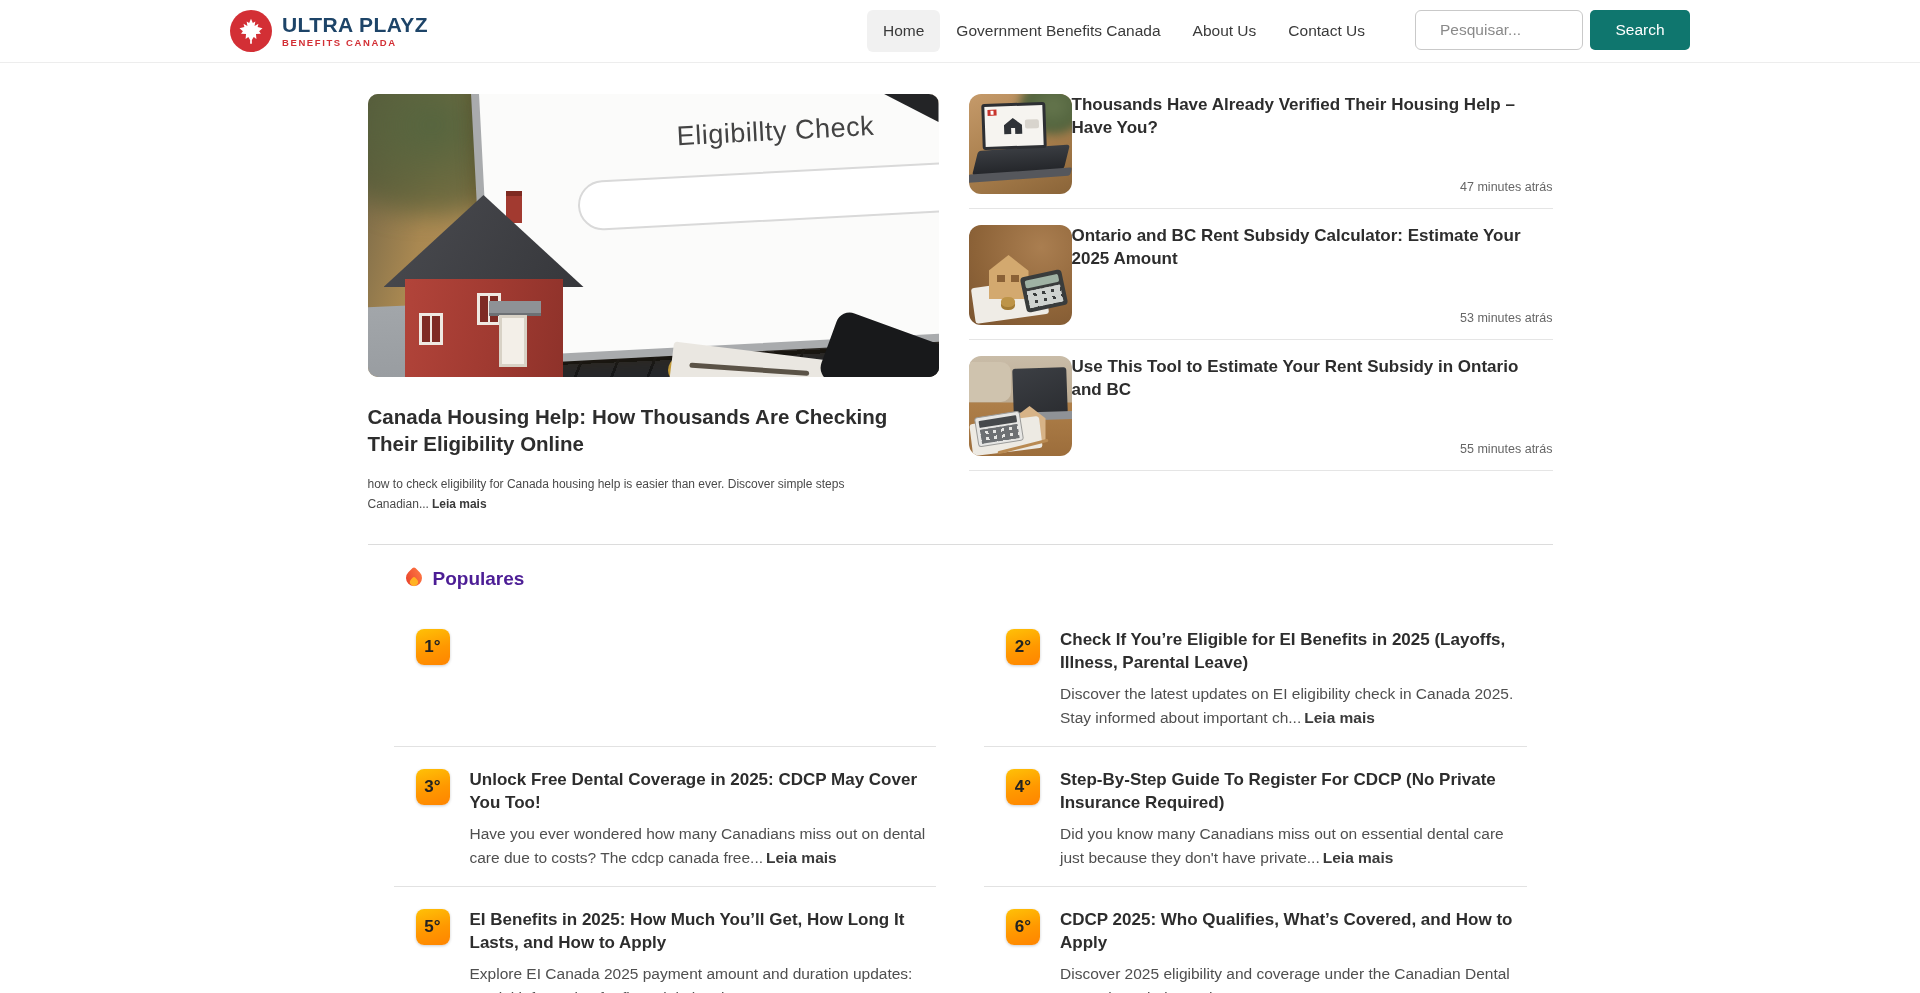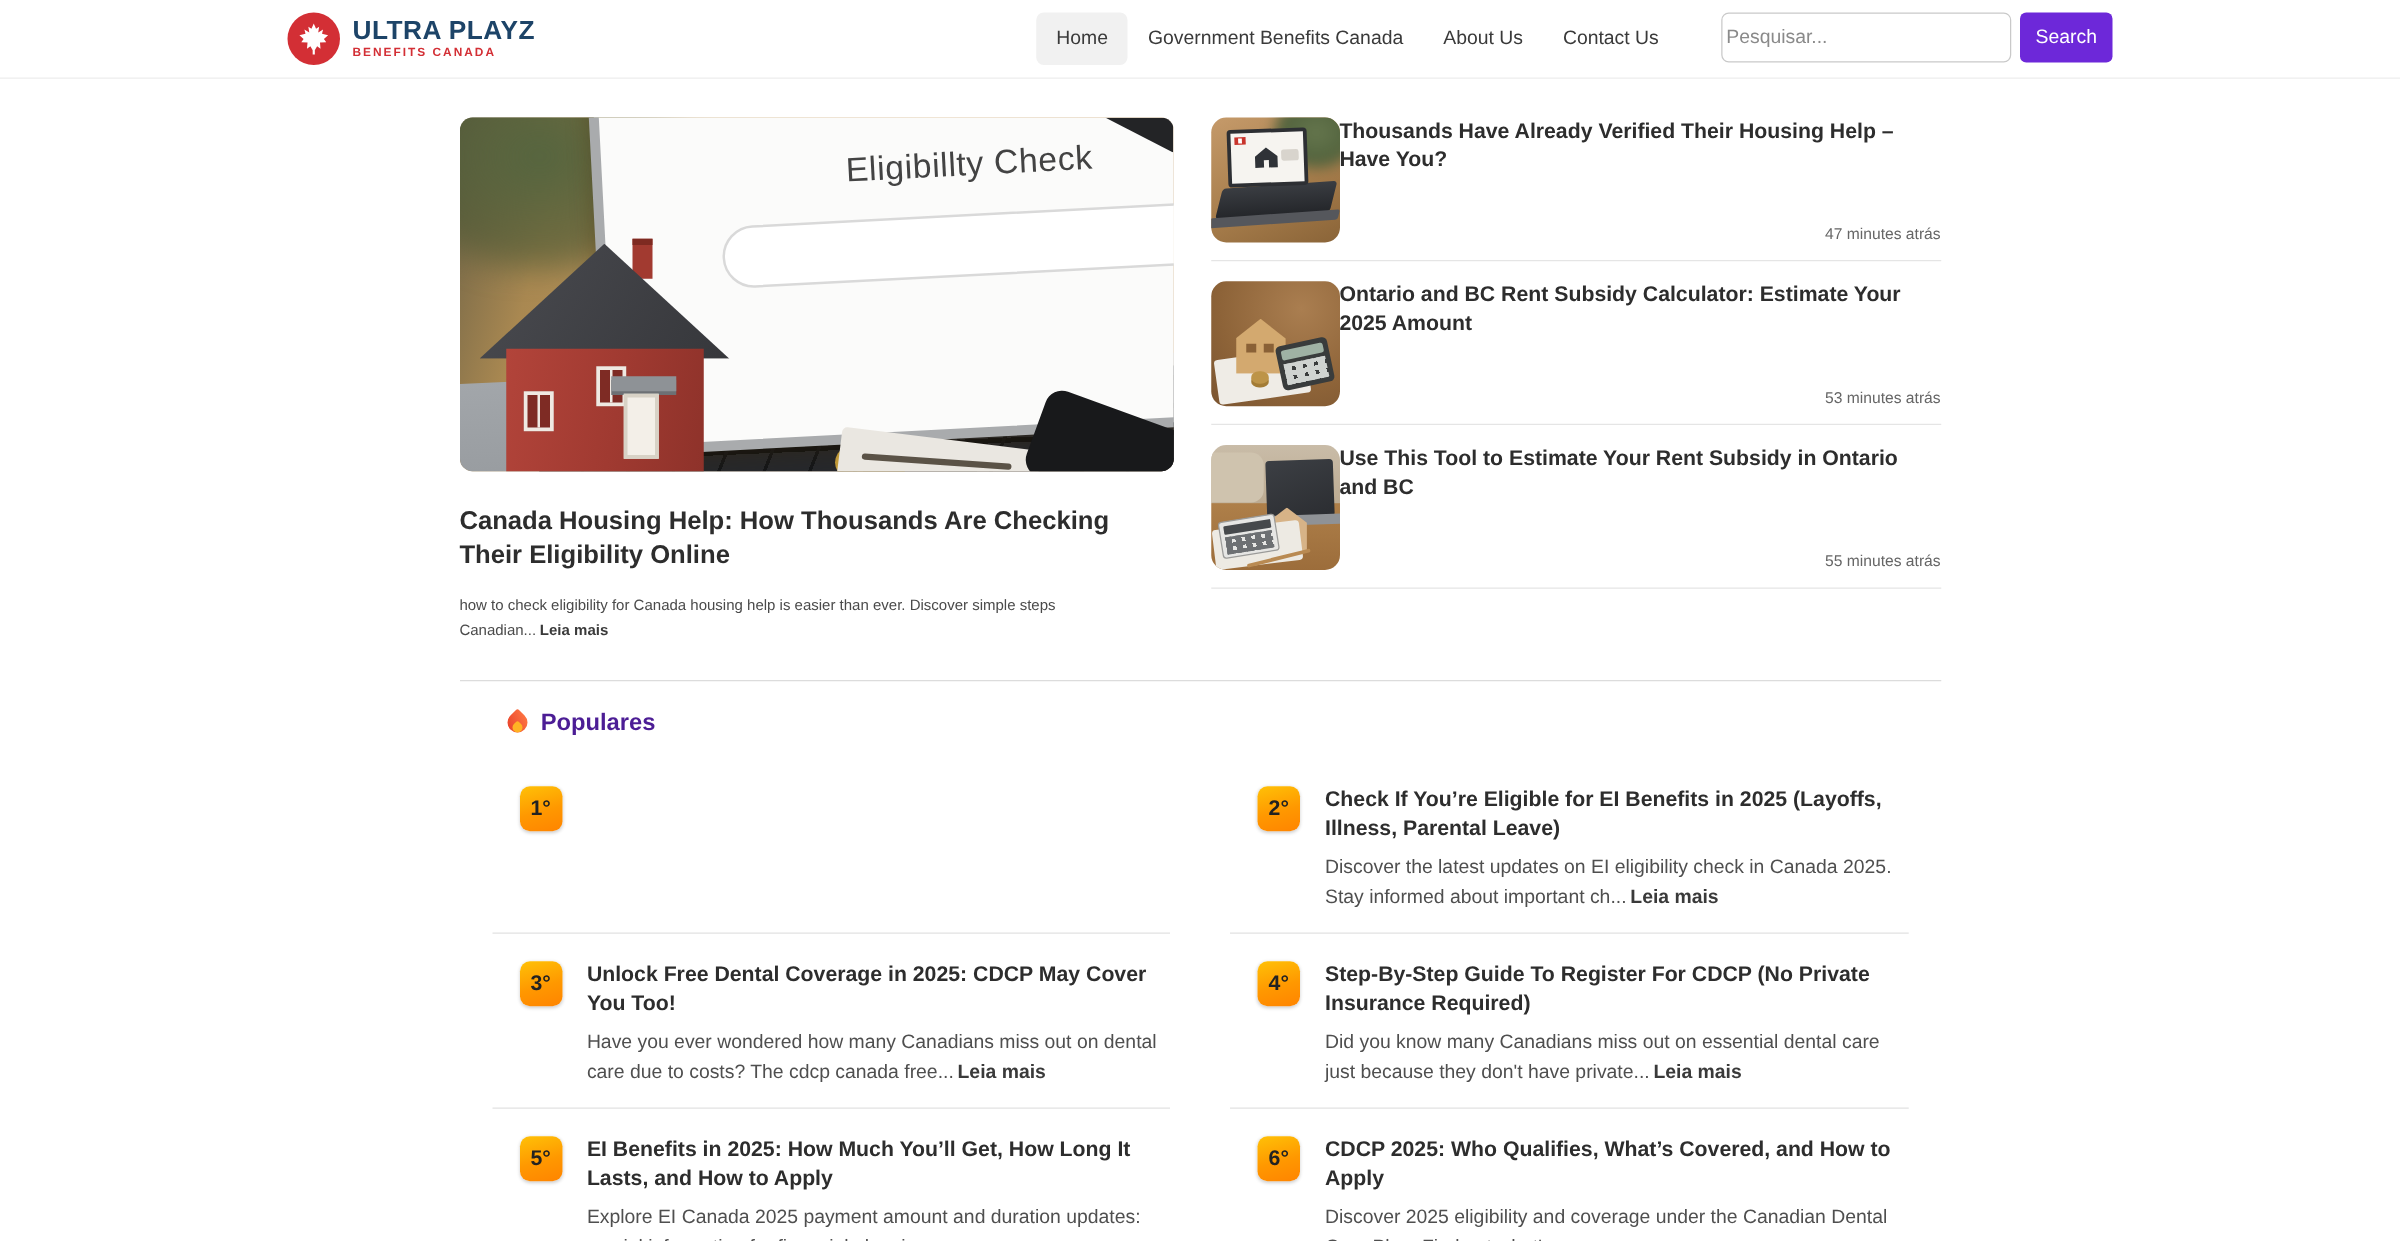--- a/index.html
+++ b/index.html
@@ -15,23 +15,23 @@
   .header-inner { width:1460px; margin:0 auto; display:flex; align-items:flex-start; }
   .logo { display:flex; align-items:center; gap:10px; cursor:pointer; }
   .logo-mark { width:42px; height:42px; background:#d32f35; border-radius:50%; display:flex; align-items:center; justify-content:center; flex:none; }
   .logo-mark svg { width:26px; height:26px; }
   .logo-title { font-size:21px; font-weight:bold; color:#1d4468; letter-spacing:.4px; line-height:1; }
   .logo-subtitle { font-size:9.5px; font-weight:bold; color:#d32f35; letter-spacing:1.6px; margin-top:3px; line-height:1; }
   nav.main-nav { margin-left:auto; display:flex; align-items:center; font-size:15.5px; color:#3a3a3a; }
   .nav-item { padding:12px 16px; border-radius:6px; cursor:pointer; white-space:nowrap; }
   .nav-item.active { background:#f1f1f1; }
   .search-form { display:flex; align-items:center; margin-left:34px; gap:7px; }
-  .search-input { width:232px; height:40px; border:1px solid #c9c9c9; border-radius:6px; padding:0 3px; font-size:15.5px; color:#333; font-family:"Liberation Sans",sans-serif; outline:none; }
+  .search-input { width:168px; height:40px; border:1px solid #c9c9c9; border-radius:6px; padding:0 24px; font-size:15.5px; color:#333; font-family:"Liberation Sans",sans-serif; outline:none; }
   .search-input::placeholder { color:#8a8a8a; }
-  .search-btn { width:74px; height:40px; background:#6d28d9; border:none; border-radius:5px; color:#fff; font-size:15.5px; font-family:"Liberation Sans",sans-serif; cursor:pointer; }
+  .search-btn { width:100px; height:40px; background:#0f766e; border:none; border-radius:5px; color:#fff; font-size:15.5px; font-family:"Liberation Sans",sans-serif; cursor:pointer; }
 
   
   main { width:1185px; margin:0 auto; }
   .hero { display:flex; justify-content:space-between; padding:31px 0 18px; border-bottom:1px solid #dcdcdc; }
   .featured { width:571px; }
   .latest { width:584px; }
 
   
   .hero-image { width:571px; height:283px; border-radius:10px; position:relative; overflow:hidden; cursor:pointer;
     background:linear-gradient(105deg,#6d6246 0%,#a98851 14%,#c39a60 38%,#c99d62 60%,#b8894d 86%,#ad7d42 100%); }

